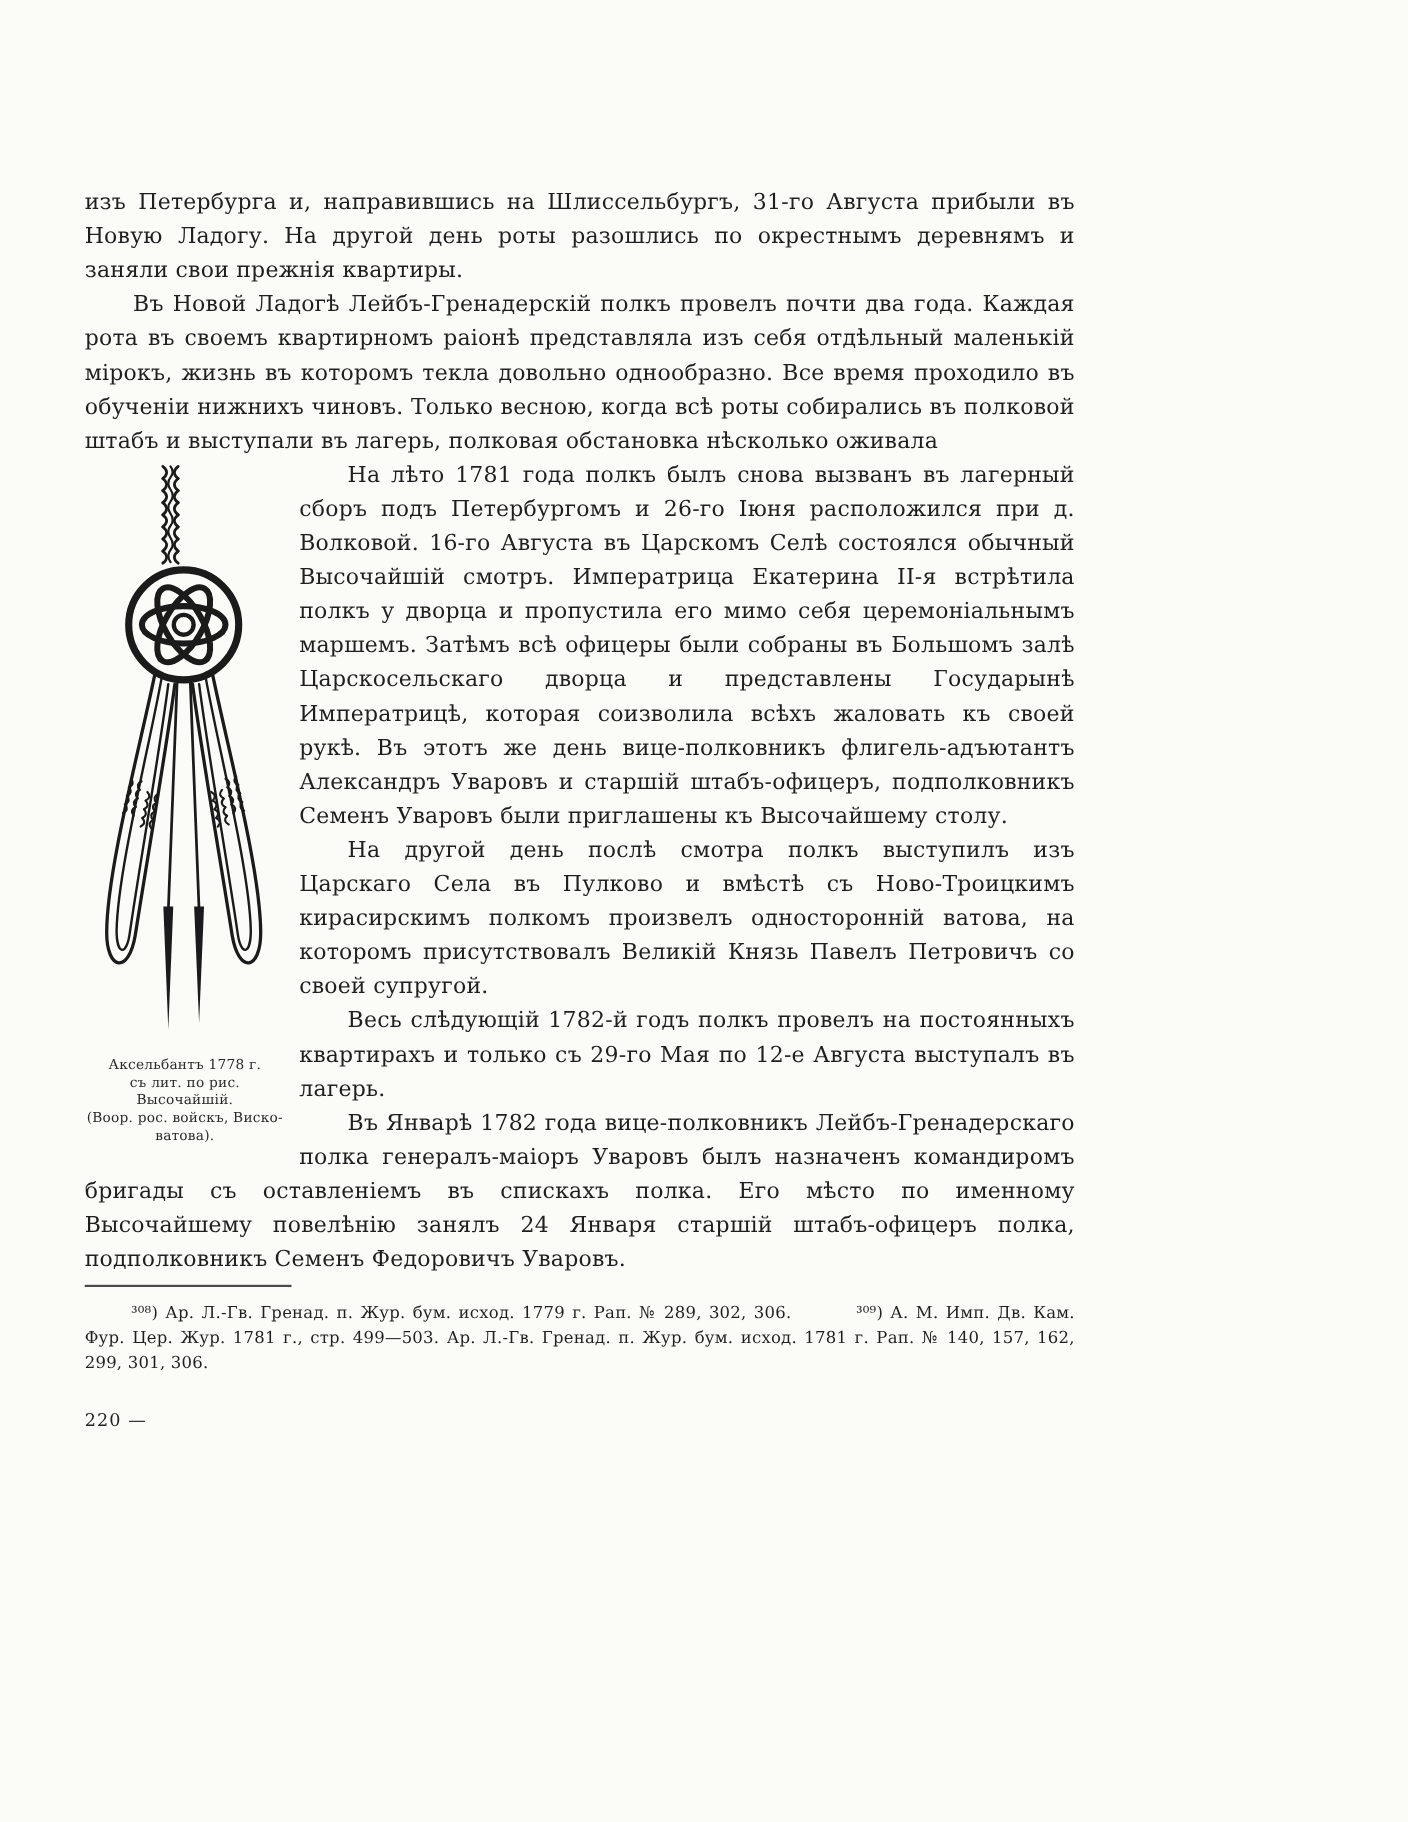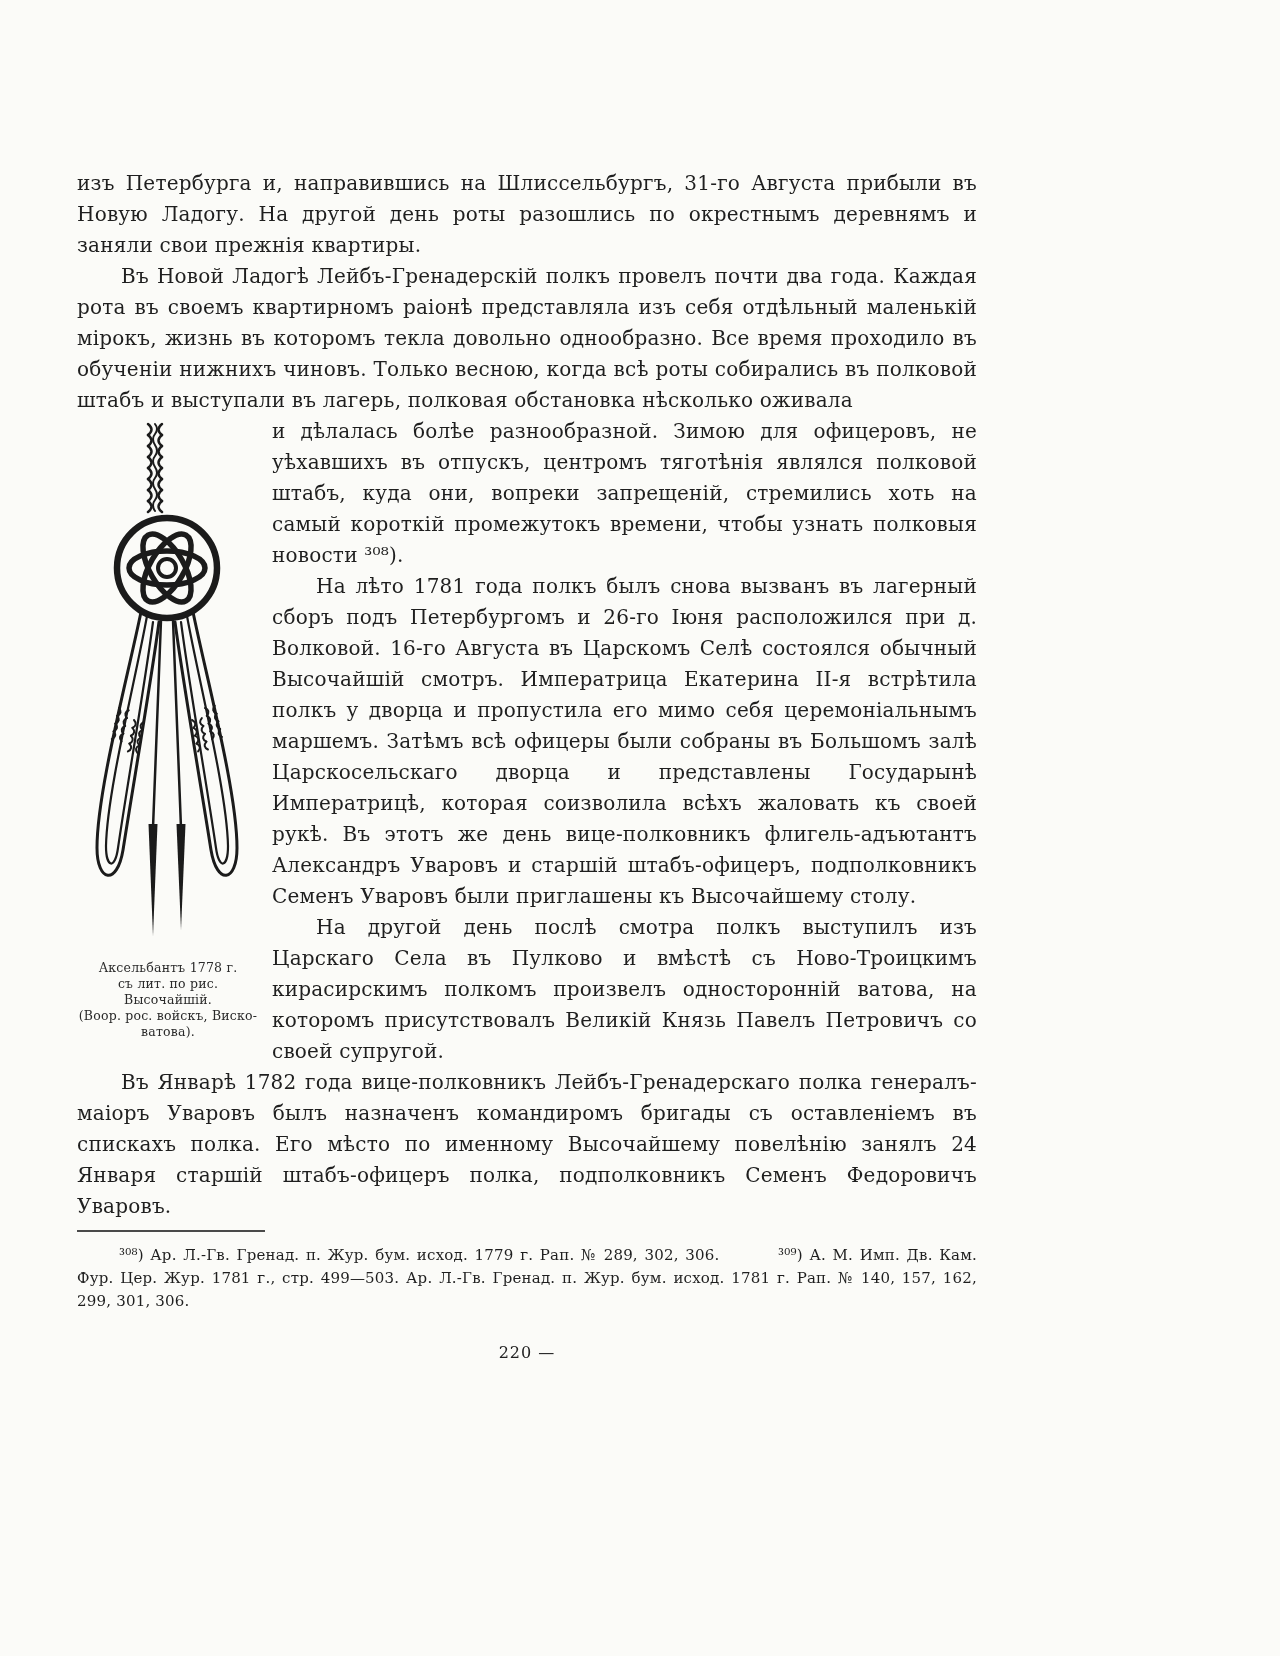--- a/index.html
+++ b/index.html
@@ -43,21 +43,21 @@
     font-size:15px;
     line-height:23px;
     text-align:justify;
     text-indent:42px;
     letter-spacing:0.2px;
   }
   .fn-text .fn-1 { margin-right:52px; }
   .page-number {
     margin-top:30px;
     width:900px;
-    text-align:center;
+    text-align:left;
     font-size:16px;
     letter-spacing:1px;
     color:#222;
   }
   .ill-stroke { stroke:#1b1b1b; fill:none; stroke-linecap:round; }
   .ill-fill { fill:#1b1b1b; stroke:none; }
 </style>
 </head>
 <body>
 
@@ -127,23 +127,23 @@
         </g>
       </svg>
       <figcaption>
         <div>Аксельбантъ 1778 г.</div>
         <div>съ лит. по рис. Высочайшій.</div>
         <div>(Воор. рос. войскъ, Виско-</div>
         <div>ватова).</div>
       </figcaption>
     </figure>
 
-    <p class="body cont">и дѣлалась болѣе разнообразной. Зимою для офицеровъ, не уѣхавшихъ въ отпускъ, центромъ тяготѣнія являлся полковой штабъ, куда они, вопреки запрещеній, стремились хоть на самый короткій промежутокъ времени, чтобы узнать полковыя новости ³⁰⁸).</p>
     <p class="body">На лѣто 1781 года полкъ былъ снова вызванъ въ лагерный сборъ подъ Петербургомъ и 26-го Іюня расположился при д. Волковой. 16-го Августа въ Царскомъ Селѣ состоялся обычный Высочайшій смотръ. Императрица Екатерина II-я встрѣтила полкъ у дворца и пропустила его мимо себя церемоніальнымъ маршемъ. Затѣмъ всѣ офицеры были собраны въ Большомъ залѣ Царскосельскаго дворца и представлены Государынѣ Императрицѣ, которая соизволила всѣхъ жаловать къ своей рукѣ. Въ этотъ же день вице-полковникъ флигель-адъютантъ Александръ Уваровъ и старшій штабъ-офицеръ, подполковникъ Семенъ Уваровъ были приглашены къ Высочайшему столу.</p>
     <p class="body">На другой день послѣ смотра полкъ выступилъ изъ Царскаго Села въ Пулково и вмѣстѣ съ Ново-Троицкимъ кирасирскимъ полкомъ произвелъ односторонній ватова, на которомъ присутствовалъ Великій Князь Павелъ Петровичъ со своей супругой.</p>
+    <p class="body">Весь слѣдующій 1782-й годъ полкъ провелъ на постоянныхъ квартирахъ и только съ 29-го Мая по 12-е Августа выступалъ въ лагерь.</p>
     <p class="body">Въ Январѣ 1782 года вице-полковникъ Лейбъ-Гренадерскаго полка генералъ-маіоръ Уваровъ былъ назначенъ командиромъ бригады съ оставленіемъ въ спискахъ полка. Его мѣсто по именному Высочайшему повелѣнію занялъ 24 Января старшій штабъ-офицеръ полка, подполковникъ Семенъ Федоровичъ Уваровъ.</p>
   </div>
 
   <div class="footnotes">
     <div class="fn-rule"></div>
     <p class="fn-text">
       <span class="fn-1">³⁰⁸) Ар. Л.-Гв. Гренад. п. Жур. бум. исход. 1779 г. Рап. № 289, 302, 306.</span>
       <span class="fn-2">³⁰⁹) А. М. Имп. Дв. Кам. Фур. Цер. Жур. 1781 г., стр. 499—503. Ар. Л.-Гв. Гренад. п. Жур. бум. исход. 1781 г. Рап. № 140, 157, 162, 299, 301, 306.</span>
     </p>
   </div>

